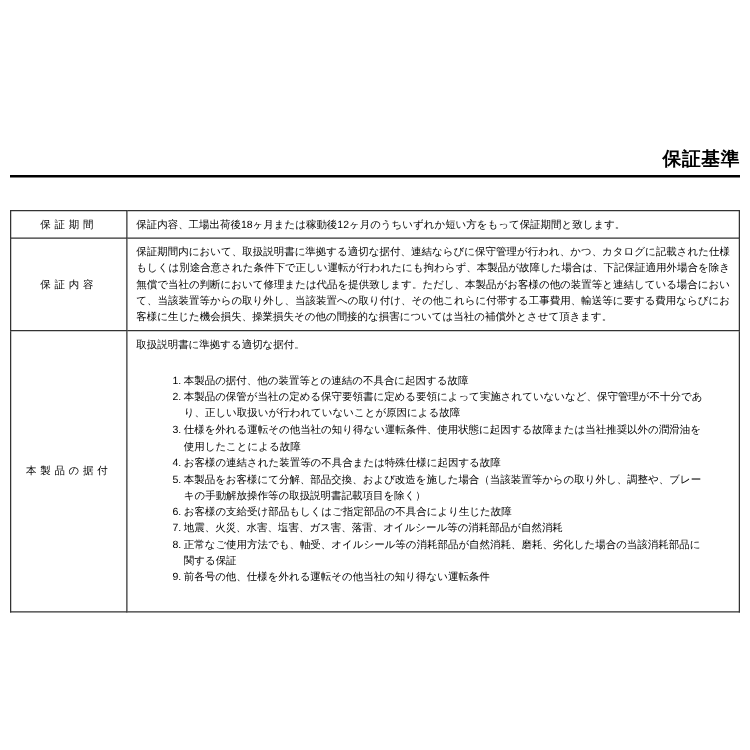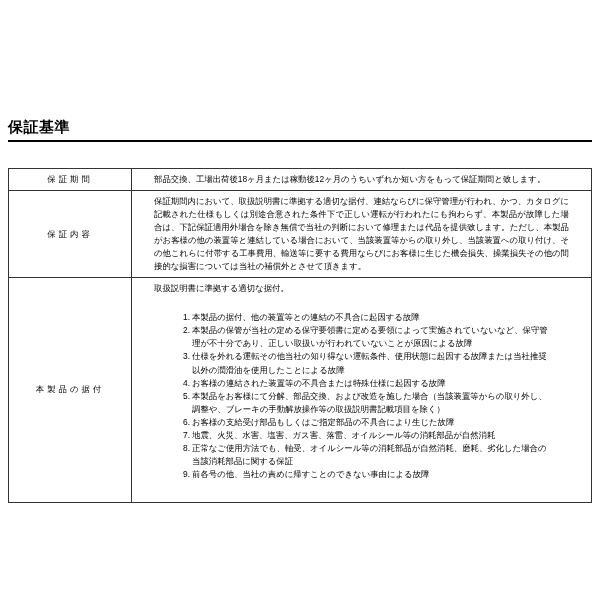--- a/index.html
+++ b/index.html
@@ -18,20 +18,21 @@
     position: relative;
     width: 600px;
     height: 600px;
     box-sizing: border-box;
   }
   .title-wrap {
     position: absolute;
     left: 8px;
     top: 118px;
     width: 584px;
+    text-align: right;
   }
   .doc-title {
     font-size: 15px;
     font-weight: bold;
     letter-spacing: 0.5px;
     padding-bottom: 3px;
     margin: 0;
   }
   .title-rule {
     border-bottom: 2px solid #000;
@@ -43,21 +44,21 @@
     top: 168px;
     width: 584px;
     border-collapse: collapse;
     table-layout: fixed;
   }
   table.warranty td {
     border: 1px solid #333333;
     vertical-align: middle;
     font-size: 8.4px;
     line-height: 1.55;
-    padding: 4px 22px;
+    padding: 4px 7px;
   }
   td.label {
     width: 78px;
     text-align: center;
     letter-spacing: 3px;
     padding: 4px 2px;
     vertical-align: middle;
   }
   td.body {
     vertical-align: top;
@@ -106,21 +107,21 @@
   <div class="title-wrap">
     <div class="doc-title">保証基準</div>
     <div class="title-rule"></div>
   </div>
 
   <table class="warranty">
     <tbody>
       <tr>
         <td class="label">保証期間</td>
         <td class="body mid">
-          <p class="para">部品交換、工場出荷後18ヶ月または稼動後12ヶ月のうちいずれか短い方をもって保証期間と致します。</p>
+          <p class="para">保証内容、工場出荷後18ヶ月または稼動後12ヶ月のうちいずれか短い方をもって保証期間と致します。</p>
         </td>
       </tr>
       <tr>
         <td class="label">保証内容</td>
         <td class="body">
           <p class="para">保証期間内において、取扱説明書に準拠する適切な据付、連結ならびに保守管理が行われ、かつ、カタログに記載された仕様もしくは別途合意された条件下で正しい運転が行われたにも拘わらず、本製品が故障した場合は、下記保証適用外場合を除き無償で当社の判断において修理または代品を提供致します。ただし、本製品がお客様の他の装置等と連結している場合において、当該装置等からの取り外し、当該装置への取り付け、その他これらに付帯する工事費用、輸送等に要する費用ならびにお客様に生じた機会損失、操業損失その他の間接的な損害については当社の補償外とさせて頂きます。</p>
         </td>
       </tr>
       <tr>
         <td class="label">本製品の据付</td>
@@ -128,20 +129,20 @@
           <p class="lead">取扱説明書に準拠する適切な据付。</p>
           <ol class="items">
             <li>本製品の据付、他の装置等との連結の不具合に起因する故障</li>
             <li>本製品の保管が当社の定める保守要領書に定める要領によって実施されていないなど、保守管理が不十分であり、正しい取扱いが行われていないことが原因による故障</li>
             <li>仕様を外れる運転その他当社の知り得ない運転条件、使用状態に起因する故障または当社推奨以外の潤滑油を使用したことによる故障</li>
             <li>お客様の連結された装置等の不具合または特殊仕様に起因する故障</li>
             <li>本製品をお客様にて分解、部品交換、および改造を施した場合（当該装置等からの取り外し、調整や、ブレーキの手動解放操作等の取扱説明書記載項目を除く）</li>
             <li>お客様の支給受け部品もしくはご指定部品の不具合により生じた故障</li>
             <li>地震、火災、水害、塩害、ガス害、落雷、オイルシール等の消耗部品が自然消耗</li>
             <li>正常なご使用方法でも、軸受、オイルシール等の消耗部品が自然消耗、磨耗、劣化した場合の当該消耗部品に関する保証</li>
-            <li>前各号の他、当社の責めに帰すことのできない事由による故障</li>
+            <li>前各号の他、仕様を外れる運転その他当社の知り得ない運転条件</li>
           </ol>
         </td>
       </tr>
     </tbody>
   </table>
 
 </div>
 
 </body></html>

